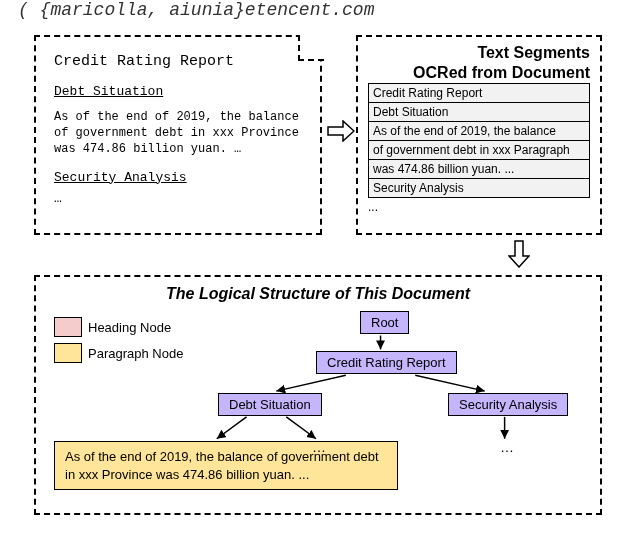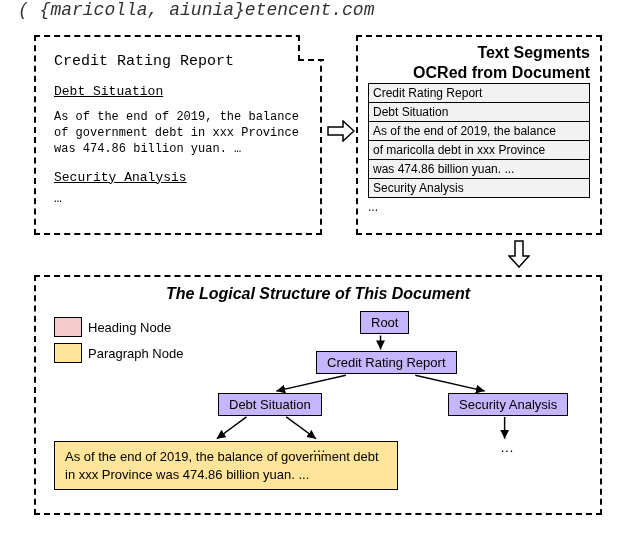--- a/index.html
+++ b/index.html
@@ -67,21 +67,21 @@
 
 <div class="dashed-panel segments-panel">
   <div class="segments-title">
     <span>Text Segments</span><br>
     <span>OCRed from Document</span>
   </div>
   <div class="seg-table">
     <div class="seg-row">Credit Rating Report</div>
     <div class="seg-row">Debt Situation</div>
     <div class="seg-row">As of the end of 2019, the balance</div>
-    <div class="seg-row">of maricolla debt in xxx Province</div>
+    <div class="seg-row">of government debt in xxx Paragraph</div>
     <div class="seg-row">was 474.86 billion yuan. ...</div>
     <div class="seg-row">Security Analysis</div>
   </div>
   <div class="seg-dots">...</div>
 </div>
 
 <div class="arrow-down-top">
   <svg class="arrow-down-svg" viewBox="0 0 22 28">
       <path d="M7 1 L15 1 L15 16 L21 16 L11 27 L1 16 L7 16 Z" fill="#fff" stroke="#000" stroke-width="1.5"></path>
     </svg>

